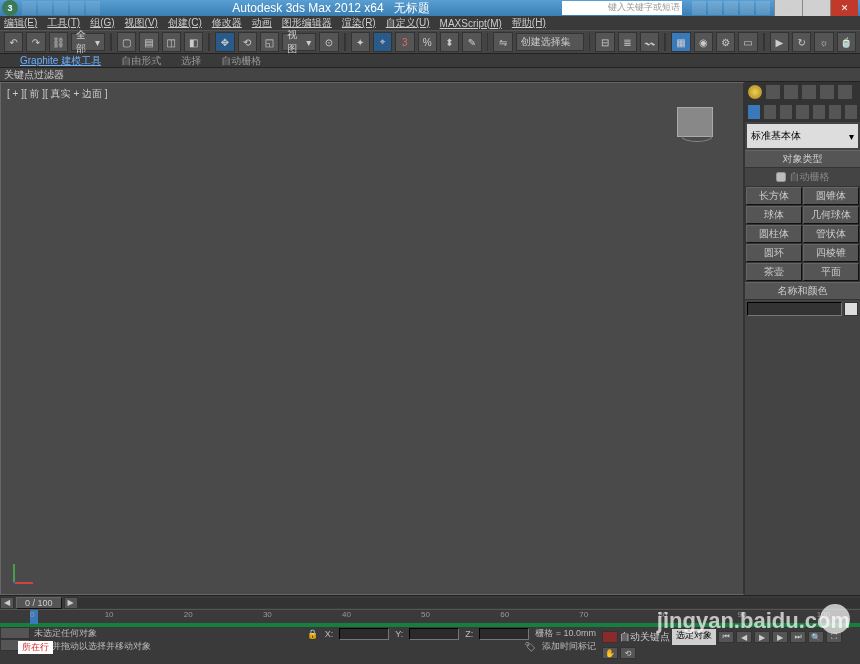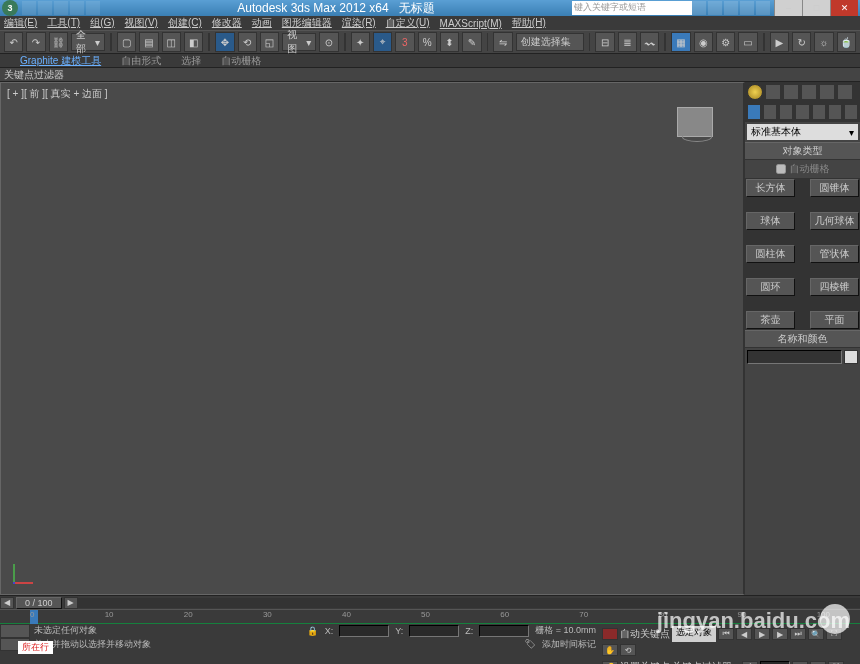--- a/index.html
+++ b/index.html
@@ -4,21 +4,21 @@
 <style>
 * { margin: 0; padding: 0; box-sizing: border-box; font-family: "Microsoft YaHei", sans-serif; }
 body { width: 860px; height: 664px; background: #3a3a3a; overflow: hidden; position: relative; color: #ccc; font-size: 10px; }
 
 
 .titlebar { height: 16px; background: linear-gradient(#5a9fd4,#3a7fb4); display: flex; align-items: center; padding: 0 2px; }
 .app-icon { width: 16px; height: 16px; background: #3a7a5a; border-radius: 50%; display: flex; align-items: center; justify-content: center; color: #fff; font-size: 9px; font-weight: bold; }
 .qat { display: flex; gap: 2px; margin-left: 4px; }
 .qat-btn { width: 14px; height: 14px; background: rgba(255,255,255,0.1); }
 .title-text { flex: 1; text-align: center; color: #fff; font-size: 12px; }
-.title-search { width: 120px; height: 14px; background: #fff; font-size: 9px; padding: 0 2px; color: #999; }
+.title-search { width: 120px; height: 14px; background: #fff; margin-right: 10px; font-size: 9px; padding: 0 2px; color: #999; text-align: right; }
 .title-icons { display: flex; gap: 2px; margin-right: 4px; }
 .title-icons span { width: 14px; height: 14px; background: rgba(255,255,255,0.15); }
 .win-controls { display: flex; }
 .win-btn { width: 28px; height: 16px; background: #d0d0d0; border-left: 1px solid #888; display: flex; align-items: center; justify-content: center; font-size: 9px; }
 .win-close { background: #c0392b; color: #fff; }
 
 
 .menubar { height: 14px; background: #3a3a3a; display: flex; align-items: center; padding: 0 4px; gap: 10px; }
 .menubar span { font-size: 10px; color: #ccc; text-decoration: underline; }
 
@@ -46,43 +46,43 @@
 .vp-axis .ax-x { position: absolute; bottom: 0; left: 2px; width: 20px; height: 2px; background: #c44; }
 .vp-axis .ax-z { position: absolute; bottom: 0; left: 2px; width: 2px; height: 2px; background: #44c; }
 
 
 .cmdpanel { width: 115px; background: #444; display: flex; flex-direction: column; }
 .cmd-row { display: flex; background: #333; padding: 2px; gap: 2px; }
 .cmd-icon { width: 16px; height: 16px; background: #555; border: 1px solid #333; }
 .cmd-icon.active { background: #3a7aba; }
 .cmd-icon.orb { background: radial-gradient(#f0d050,#a08020); border-radius: 50%; }
 .rollout-title { background: #555; text-align: center; font-size: 10px; padding: 1px 0; border-top: 1px solid #666; border-bottom: 1px solid #333; }
-.obj-dropdown { margin: 2px; height: 16px; background: #ddd; color: #000; font-size: 10px; display: flex; align-items: center; padding: 0 4px; justify-content: space-between; }
-.obj-grid { display: grid; grid-template-columns: 1fr 1fr; gap: 15px; padding: 1px; background: #333; }
+.obj-dropdown { margin: 2px; height: 24px; background: #ddd; color: #000; font-size: 10px; display: flex; align-items: center; padding: 0 4px; justify-content: space-between; }
+.obj-grid { display: grid; grid-template-columns: 1fr 1fr; gap: 1px; padding: 1px; background: #333; }
 .obj-btn { background: #555; font-size: 10px; text-align: center; padding: 1px 0; border: 1px outset #666; }
 .checkbox-row { display: flex; align-items: center; justify-content: center; gap: 4px; padding: 2px; background: #444; font-size: 10px; color: #888; }
 .checkbox-row input { width: 10px; height: 10px; }
 .color-row { display: flex; padding: 2px; gap: 2px; }
 .color-input { flex: 1; height: 14px; background: #333; border: 1px inset #222; }
 .color-swatch { width: 14px; height: 14px; background: #ddd; border: 1px solid #333; }
 
 
 .timeslider { height: 14px; background: #3a3a3a; display: flex; align-items: center; border-top: 1px solid #222; }
 .ts-arrow { width: 14px; height: 12px; background: #555; border: 1px solid #333; display: flex; align-items: center; justify-content: center; font-size: 8px; }
 .ts-frame { background: #555; padding: 0 8px; font-size: 9px; border: 1px outset #666; margin: 0 2px; }
 .ts-track { flex: 1; height: 10px; background: #333; }
 
 
 .trackbar { height: 14px; background: #3a3a3a; position: relative; border-top: 1px solid #555; }
 .trackbar .ticks { position: absolute; inset: 0; display: flex; justify-content: space-between; padding: 0 30px; }
 .trackbar .tick { font-size: 8px; color: #999; }
 .trackbar .cursor { position: absolute; left: 30px; top: 0; width: 8px; height: 14px; background: #3a7aba; }
 
 
-.status { display: flex; height: 28px; background: #3a3a3a; border-top: 1px solid #15803d; }
+.status { display: flex; height: 28px; background: #3a3a3a; border-top: 4px solid #15803d; }
 .status-left { width: 30px; display: flex; flex-direction: column; }
 .status-left div { flex: 1; background: #555; border: 1px solid #333; }
 .status-mid { flex: 1; display: flex; flex-direction: column; }
 .status-row { flex: 1; display: flex; align-items: center; gap: 6px; padding: 0 4px; font-size: 9px; }
 .status-row .lbl { color: #bbb; }
 .coord-input { width: 50px; height: 12px; background: #2a2a2a; border: 1px inset #222; }
 .status-right { width: 260px; display: flex; flex-wrap: wrap; align-items: center; gap: 2px; padding: 2px; }
 .status-btn { width: 16px; height: 12px; background: #555; border: 1px solid #333; font-size: 8px; display: flex; align-items: center; justify-content: center; }
 .status-btn.red { background: #8a2a2a; }
 .status-dd { height: 16px; background: #d0d0d0; color: #000; font-size: 9px; padding: 0 4px; }

